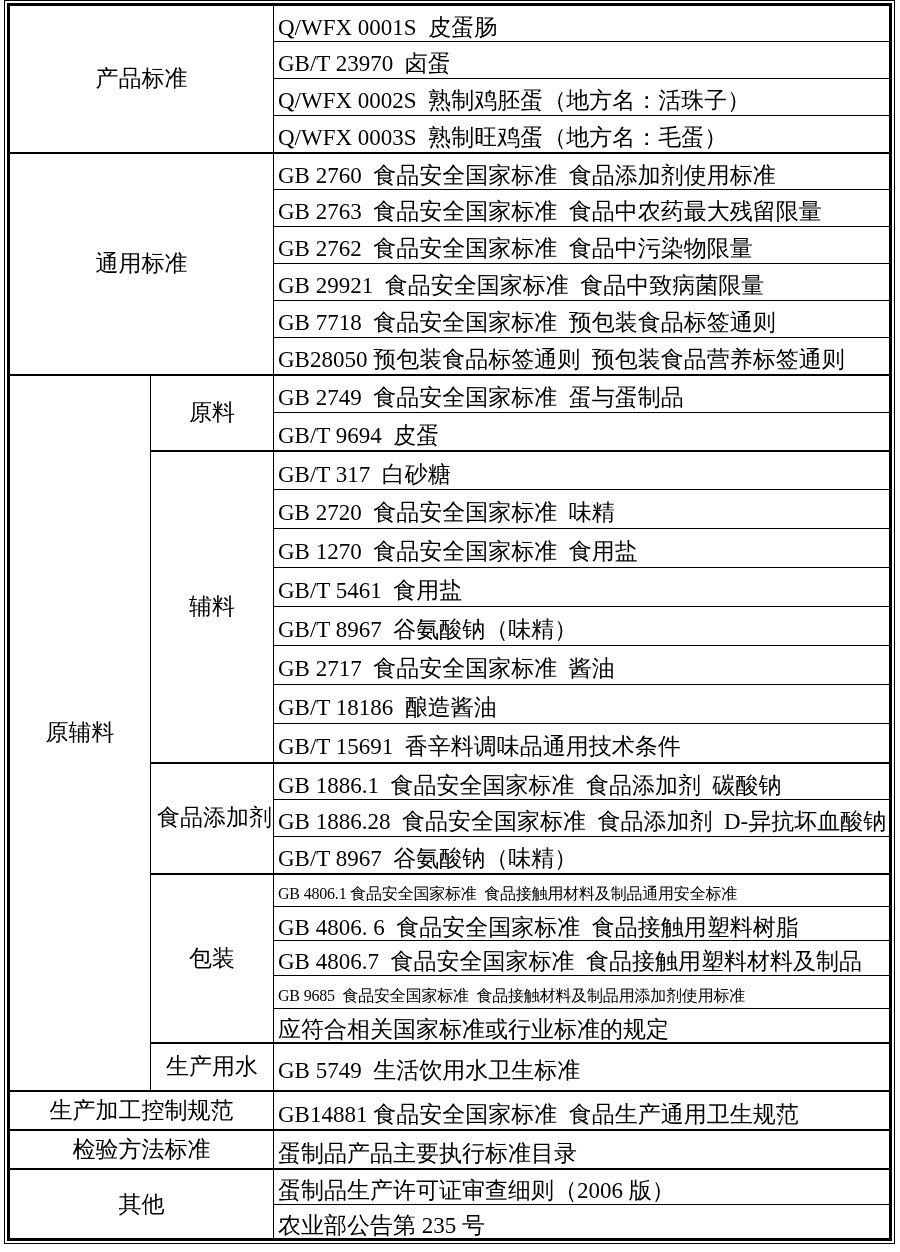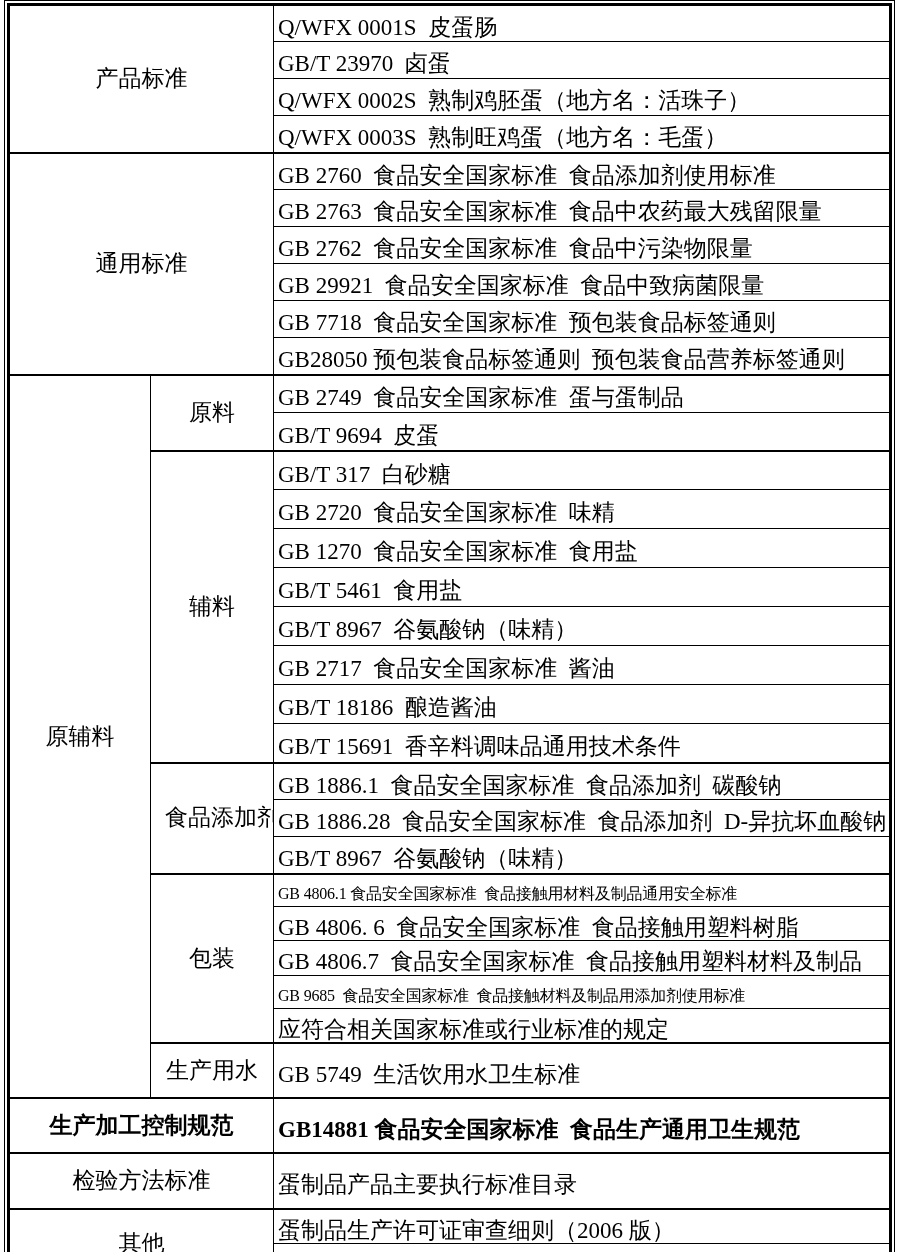--- a/index.html
+++ b/index.html
@@ -47,34 +47,34 @@
     border: 1.5px solid #000000;
     font-size: 23px;
     line-height: 1.1;
     padding: 8px 2px 0 4px;
     vertical-align: middle;
     overflow: hidden;
     white-space: pre;
   }
   table.std-table td.label {
     text-align: center;
-    padding: 14px;
+    padding: 6px;
     white-space: pre;
   }
   
   table.std-table td.tight { font-size: 16px; letter-spacing: -0.2px; }
   
   tr.rp  { height: 37px; }
   tr.rg  { height: 37px; }
   tr.rr  { height: 38px; }
   tr.ra  { height: 39px; }
   tr.rd  { height: 37px; }
   tr.rk  { height: 33px; }
   tr.rw  { height: 48px; }
-  tr.rpr { height: 20px; font-weight: bold; }
+  tr.rpr { height: 20px; }
   tr.ri  { height: 37px; }
   tr.ro  { height: 32px; }
   
   tr.sec > td { border-top: 2.5px solid #000000; }
 </style>
 </head>
 <body>
 
 <div class="page">
 

